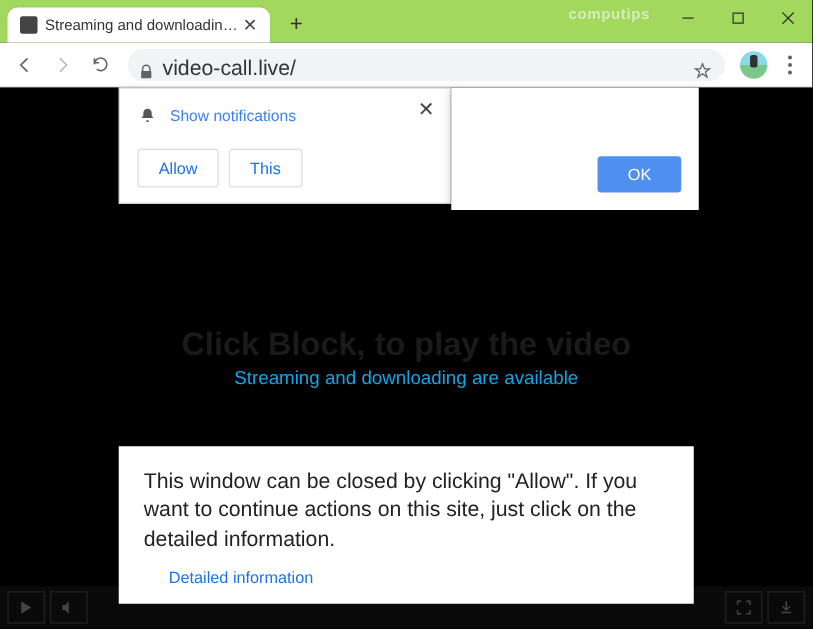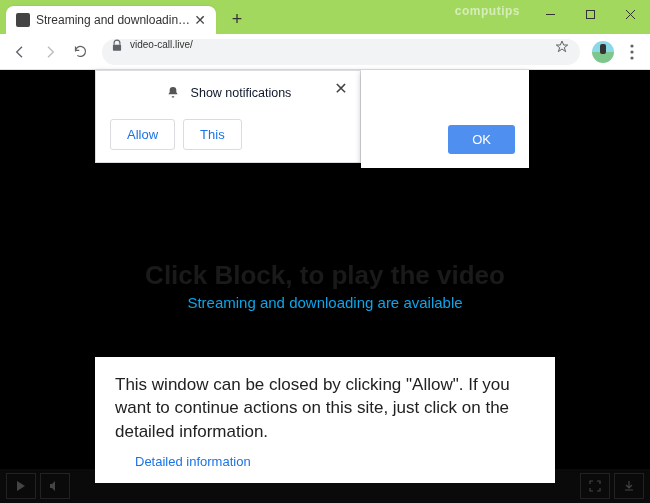--- a/index.html
+++ b/index.html
@@ -12,40 +12,40 @@
   .tab-favicon { width: 14px; height: 14px; margin-right: 6px; background: #444; border-radius: 2px; }
   .newtab { width: 26px; height: 26px; margin-left: 8px; margin-top: 6px; display: flex; align-items: center; justify-content: center; font-size: 18px; color: #333; }
   .watermark { position: absolute; right: 130px; top: 4px; font-size: 12px; color: rgba(255,255,255,0.55); letter-spacing: 0.5px; font-weight: 700; }
   .winctrls { position: absolute; right: 0; top: 0; display: flex; }
   .winbtn { width: 40px; height: 28px; display: flex; align-items: center; justify-content: center; color: #333; }
   .winbtn svg { width: 11px; height: 11px; }
 
   .toolbar { height: 36px; background: #fff; display: flex; align-items: center; padding: 0 6px; gap: 2px; border-bottom: 1px solid #e0e0e0; }
   .navbtn { width: 28px; height: 28px; display: flex; align-items: center; justify-content: center; color: #5f6368; border-radius: 50%; }
   .navbtn.disabled { color: #bbb; }
-  .omnibox { flex: 1; height: 26px; background: #f1f3f4; border-radius: 13px; display: flex; align-items: flex-start; padding: 0 10px 0 8px; margin: 0 6px; color: #333; font-size: 10px; }
+  .omnibox { flex: 1; height: 26px; background: #f1f3f4; border-radius: 13px; display: flex; align-items: flex-end; padding: 0 10px 0 8px; margin: 0 6px; color: #333; font-size: 17px; }
   .lock { width: 14px; height: 14px; margin-right: 6px; color: #5f6368; }
   .star { width: 16px; height: 16px; color: #5f6368; margin-left: auto; }
   .avatar { width: 22px; height: 22px; border-radius: 50%; background: linear-gradient(#8ad8e8 50%, #7ec78c 50%); display: flex; align-items: center; justify-content: center; margin: 0 4px; position: relative; }
   .avatar::after { content:""; width:6px; height:10px; background:#333; position:absolute; top:3px; border-radius:2px; }
   .menu-dots { width: 24px; height: 24px; display: flex; align-items: center; justify-content: center; color: #5f6368; }
 
   .viewport { position: relative; width: 100%; height: calc(503px - 34px - 36px); background: #000; }
   .dark-text-1 { position: absolute; top: 190px; width: 100%; text-align: center; font-size: 26px; font-weight: bold; color: #1a1a1a; }
   .dark-text-2 { position: absolute; top: 224px; width: 100%; text-align: center; font-size: 15px; color: #0ea5e9; }
 
   .notif-popup { position: absolute; top: 0; left: 95px; width: 266px; background: #fff; border: 1px solid #dadce0; box-shadow: 0 2px 6px rgba(0,0,0,0.25); padding: 14px 14px 12px 14px; }
   .notif-close { position: absolute; top: 8px; right: 10px; font-size: 16px; color: #444; width: 18px; height: 18px; display:flex;align-items:center;justify-content:center;}
   .notif-title { font-size: 13px; color: #333; margin-bottom: 10px; }
-  .notif-row { display: flex; align-items: center; font-size: 12.5px; color: #0f172a; margin-bottom: 18px; justify-content: center; }
+  .notif-row { display: flex; align-items: center; font-size: 12.5px; color: #3b82f6; margin-bottom: 18px; }
   .bell { width: 16px; height: 16px; margin-right: 10px; color: #555; }
   .notif-btns { display: flex; gap: 8px; }
   .btn-white { border: 1px solid #dadce0; background: #fff; color: #1a73e8; font-size: 13px; padding: 7px 16px; border-radius: 3px; }
 
-  .ok-popup { position: absolute; top: 0; left: 361px; width: 168px; height: 98px; background: #fff; border-top: none; box-shadow: 0 2px 6px rgba(0,0,0,0.25); display: flex; align-items: flex-end; justify-content: flex-end; padding: 14px; }
+  .ok-popup { position: absolute; top: 0; left: 361px; width: 198px; height: 98px; background: #fff; border-top: none; box-shadow: 0 2px 6px rgba(0,0,0,0.25); display: flex; align-items: flex-end; justify-content: flex-end; padding: 14px; }
   .btn-blue { background: #4f8ff0; color: #fff; border: none; font-size: 13px; padding: 7px 24px; border-radius: 3px; }
 
   .bottom-panel { position: absolute; bottom: 20px; left: 95px; right: 95px; background: #fff; padding: 16px 20px 14px 20px; }
   .bottom-text { font-size: 17px; color: #222; line-height: 1.4; margin-bottom: 10px; }
   .link { color: #1a73e8; font-size: 13px; margin-left: 20px; }
 
   .player-bar { position: absolute; bottom: 0; left: 0; right: 0; height: 34px; background: #0a0a0a; display: flex; align-items: center; padding: 0 6px; gap: 4px; }
   .pbtn { width: 30px; height: 26px; border: 1px solid #222; display: flex; align-items: center; justify-content: center; color: #444; }
   .pspacer { flex: 1; }
 </style>

